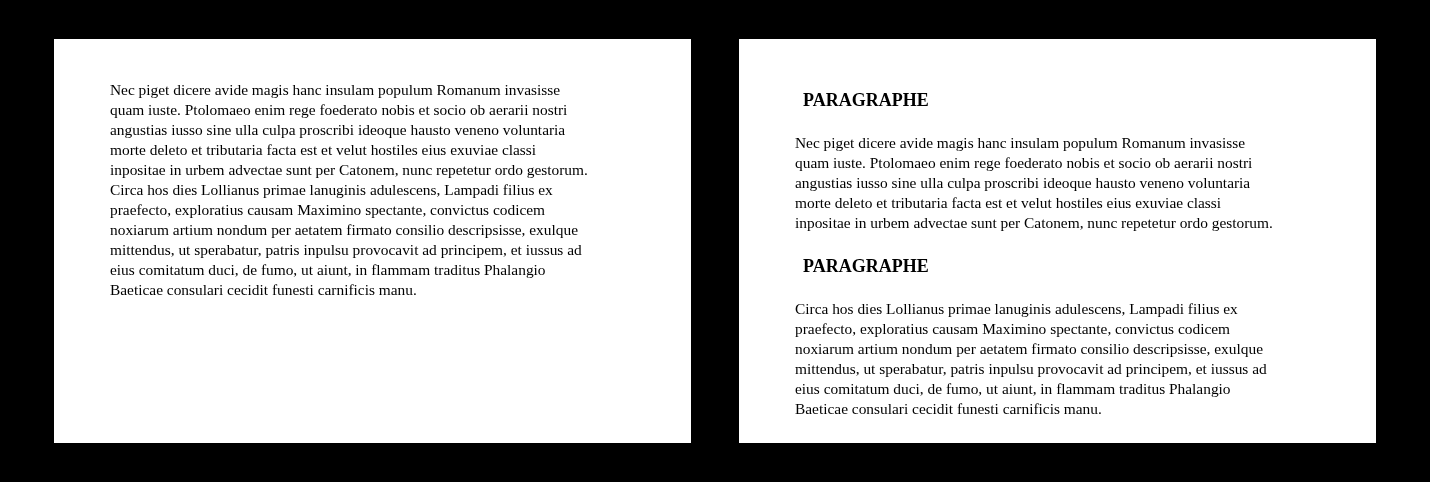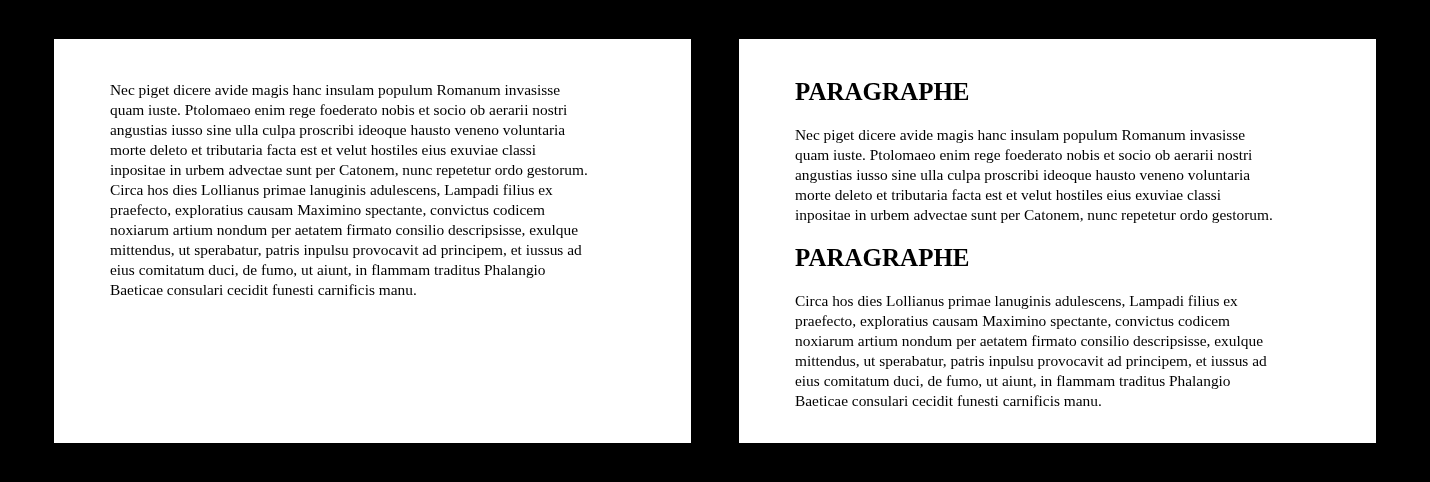--- a/index.html
+++ b/index.html
@@ -29,22 +29,22 @@
     }
     .panel-left .content { top: 41px; }
     .panel-right .content { top: 40px; }
     p {
       margin: 0;
       font-size: 15.4px;
       line-height: 20px;
       white-space: pre-line;
     }
     h2 {
-      margin: 0;
-      font-size: 25px;
+      margin: 8px;
+      font-size: 18px;
       line-height: 26px;
       font-weight: bold;
     }
     .sec + .sec { margin-top: 20px; }
     .sec h2 { margin-bottom: 20px; }
   </style>
 </head>
 <body>
 
 <div class="panel panel-left">

